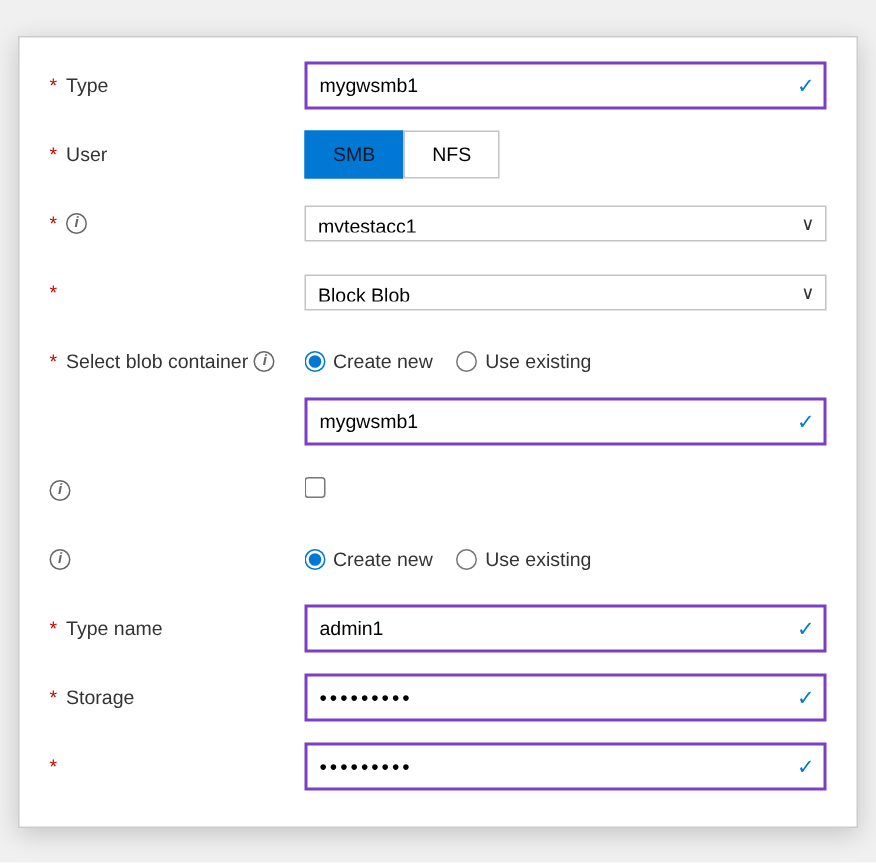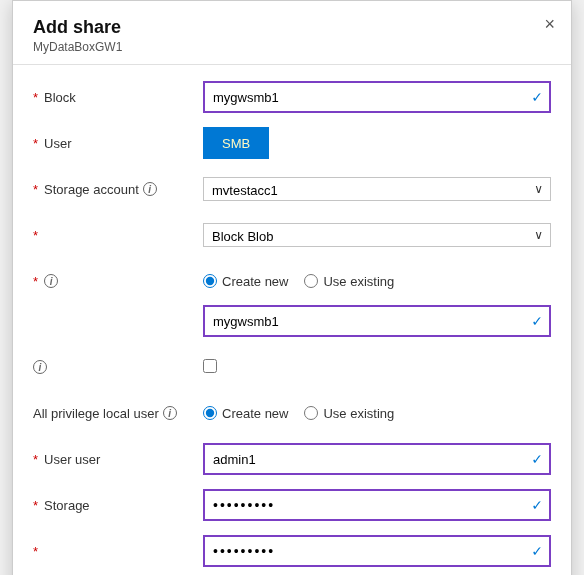--- a/index.html
+++ b/index.html
@@ -140,21 +140,21 @@
     .toggle-btn {
       border: 1px solid #c4c4c4;
       padding: 5px 18px;
       font-size: 13px;
       cursor: pointer;
       height: 32px;
       background: #fff;
     }
     .toggle-btn.active {
       background: #0078d4;
-      color: #fef9c3;
+      color: #0f172a;
       border-color: #0078d4;
     }
     .radio-group {
       display: flex;
       align-items: flex-end;
       gap: 16px;
     }
     .radio-label {
       display: flex;
       align-items: center;
@@ -180,57 +180,52 @@
     }
     .password-dots {
       letter-spacing: 2px;
       font-size: 14px;
     }
   </style>
 </head>
 <body>
 
 <div class="dialog">
-  <div class="dialog-header">
-    <div class="dialog-title">Add share</div>
-    <div class="dialog-subtitle">MyDataBoxGW1</div>
-    <button class="close-btn">×</button>
-  </div>
 
   <div class="dialog-body">
 
     <div class="form-row">
       <div class="form-label">
         <span class="required-star">*</span>
-        <span>Block</span>
+        <span>Type</span>
       </div>
       <div class="form-control">
         <div class="input-wrapper">
           <input class="text-input active-border" type="text" value="mygwsmb1" readonly="" style="">
           <span class="input-check">✓</span>
         </div>
       </div>
     </div>
 
     <div class="form-row">
       <div class="form-label">
         <span class="required-star">*</span>
         <span>User</span>
       </div>
       <div class="form-control">
         <div class="type-toggle">
           <button class="toggle-btn active">SMB</button>
-        </div>
-      </div>
-    </div>
-
-    <div class="form-row">
-      <div class="form-label">
-        <span class="required-star">*</span>
-        <span>Storage account</span>
+          <button class="toggle-btn">NFS</button>
+        </div>
+      </div>
+    </div>
+
+    <div class="form-row">
+      <div class="form-label">
+        <span class="required-star">*</span>
         <span class="info-icon">i</span>
       </div>
       <div class="form-control">
         <div class="select-wrapper">
           <select class="select-input">
             <option>mytestacc1</option>
           </select>
           <span class="select-arrow">∨</span>
         </div>
       </div>
@@ -246,20 +241,21 @@
             <option>Block Blob</option>
           </select>
           <span class="select-arrow">∨</span>
         </div>
       </div>
     </div>
 
     <div class="form-row">
       <div class="form-label">
         <span class="required-star">*</span>
+        <span>Select blob container</span>
         <span class="info-icon">i</span>
       </div>
       <div class="form-control">
         <div class="radio-group">
           <label class="radio-label">
             <input type="radio" class="radio-input" name="blob_container" checked="" style="">
             <span>Create new</span>
           </label>
           <label class="radio-label">
             <input type="radio" class="radio-input" name="blob_container" style="">
@@ -283,41 +279,40 @@
       <div class="form-label">
         <span class="info-icon">i</span>
       </div>
       <div class="form-control">
         <input type="checkbox" class="checkbox-input" style="">
       </div>
     </div>
 
     <div class="form-row">
       <div class="form-label">
-        <span>All privilege local user</span>
         <span class="info-icon">i</span>
       </div>
       <div class="form-control">
         <div class="radio-group">
           <label class="radio-label">
             <input type="radio" class="radio-input" name="privilege" checked="" style="">
             <span>Create new</span>
           </label>
           <label class="radio-label">
             <input type="radio" class="radio-input" name="privilege" style="">
             <span>Use existing</span>
           </label>
         </div>
       </div>
     </div>
 
     <div class="form-row">
       <div class="form-label">
         <span class="required-star">*</span>
-        <span>User user</span>
+        <span>Type name</span>
       </div>
       <div class="form-control">
         <div class="input-wrapper">
           <input class="text-input active-border" type="text" value="admin1" readonly="" style="">
           <span class="input-check">✓</span>
         </div>
       </div>
     </div>
 
     <div class="form-row">

